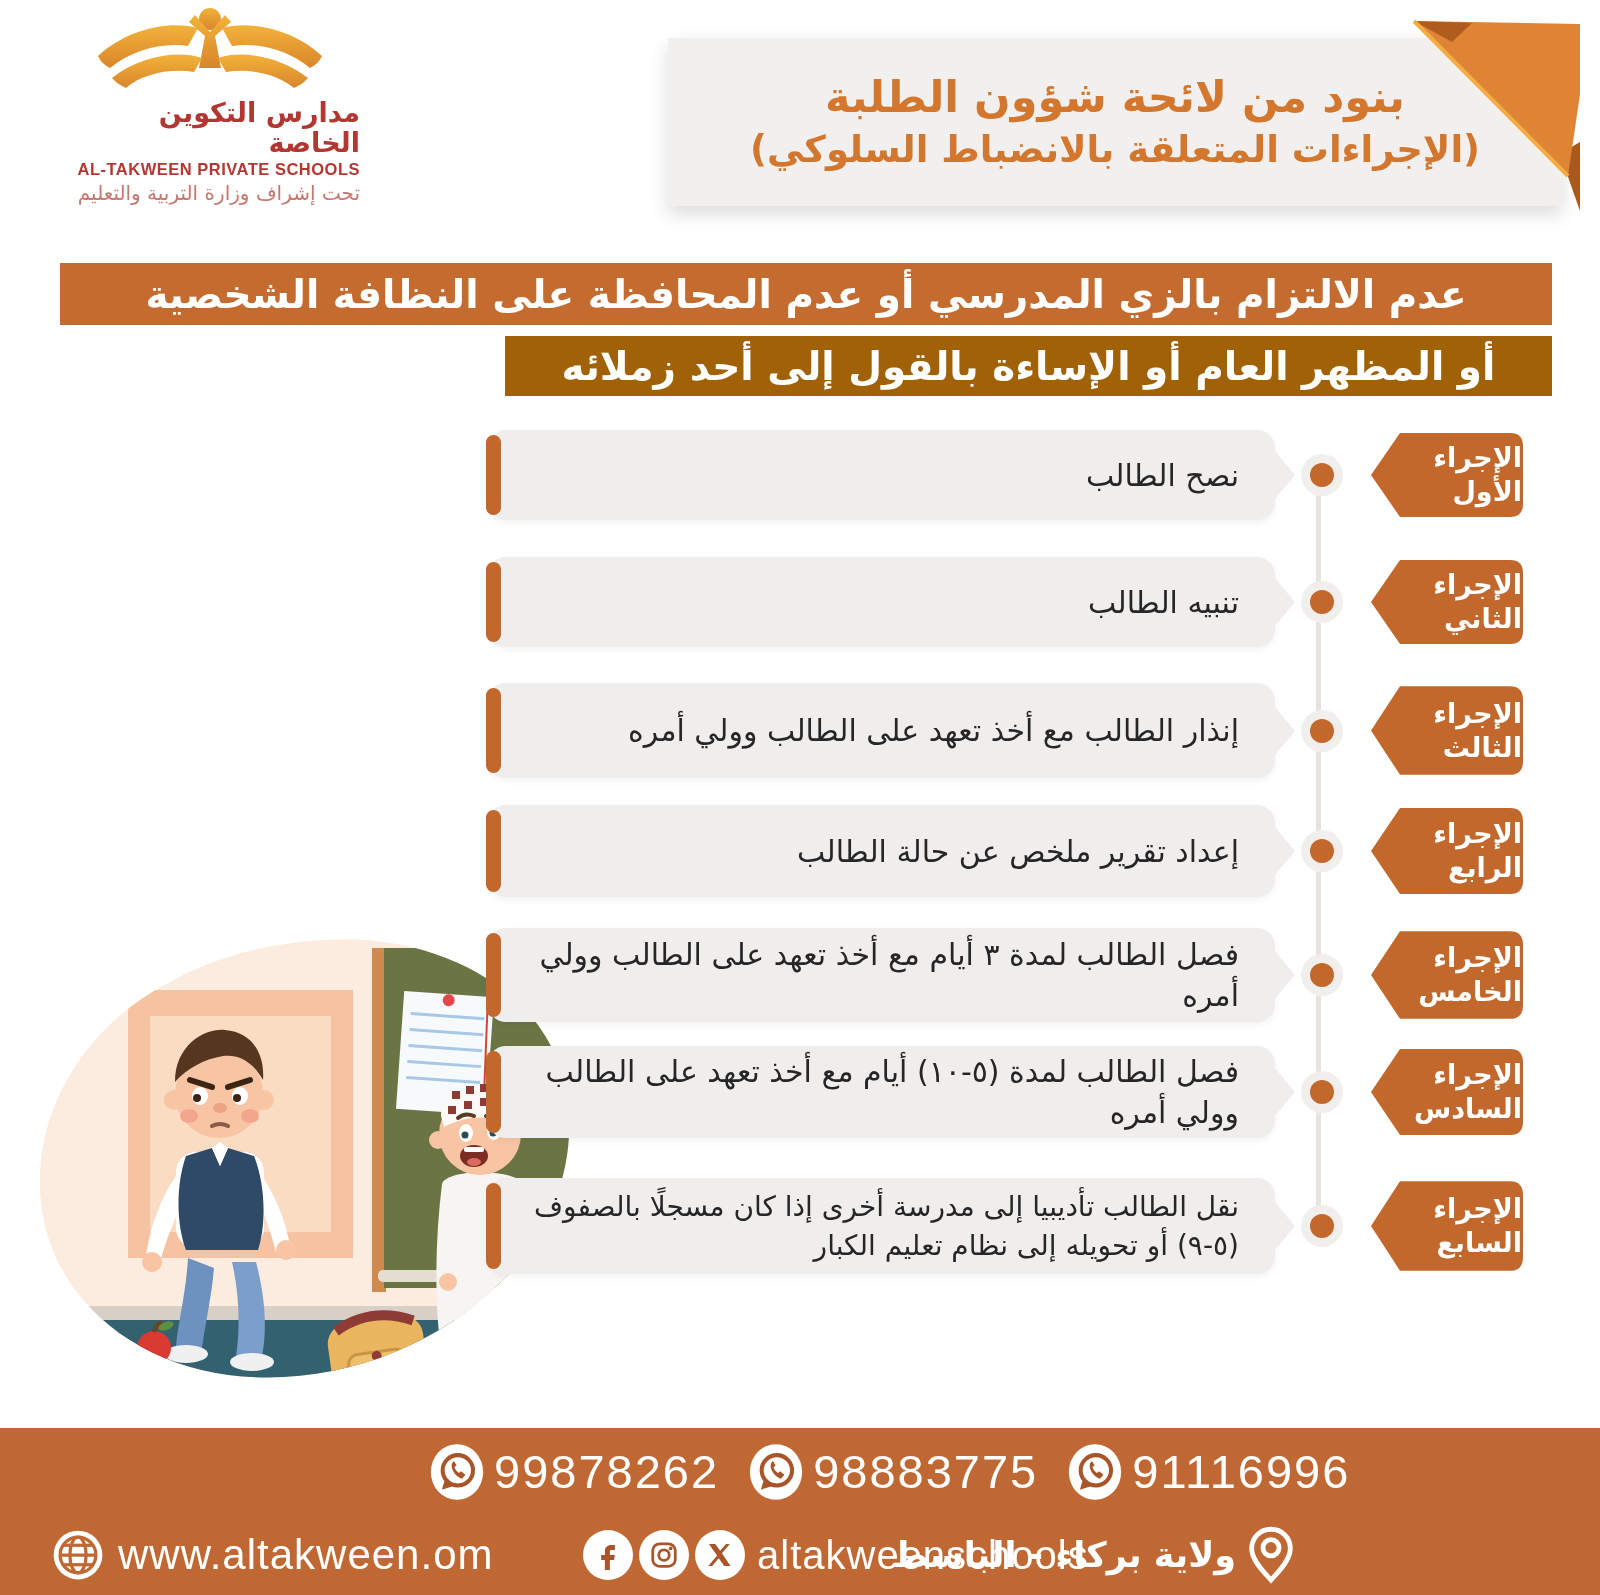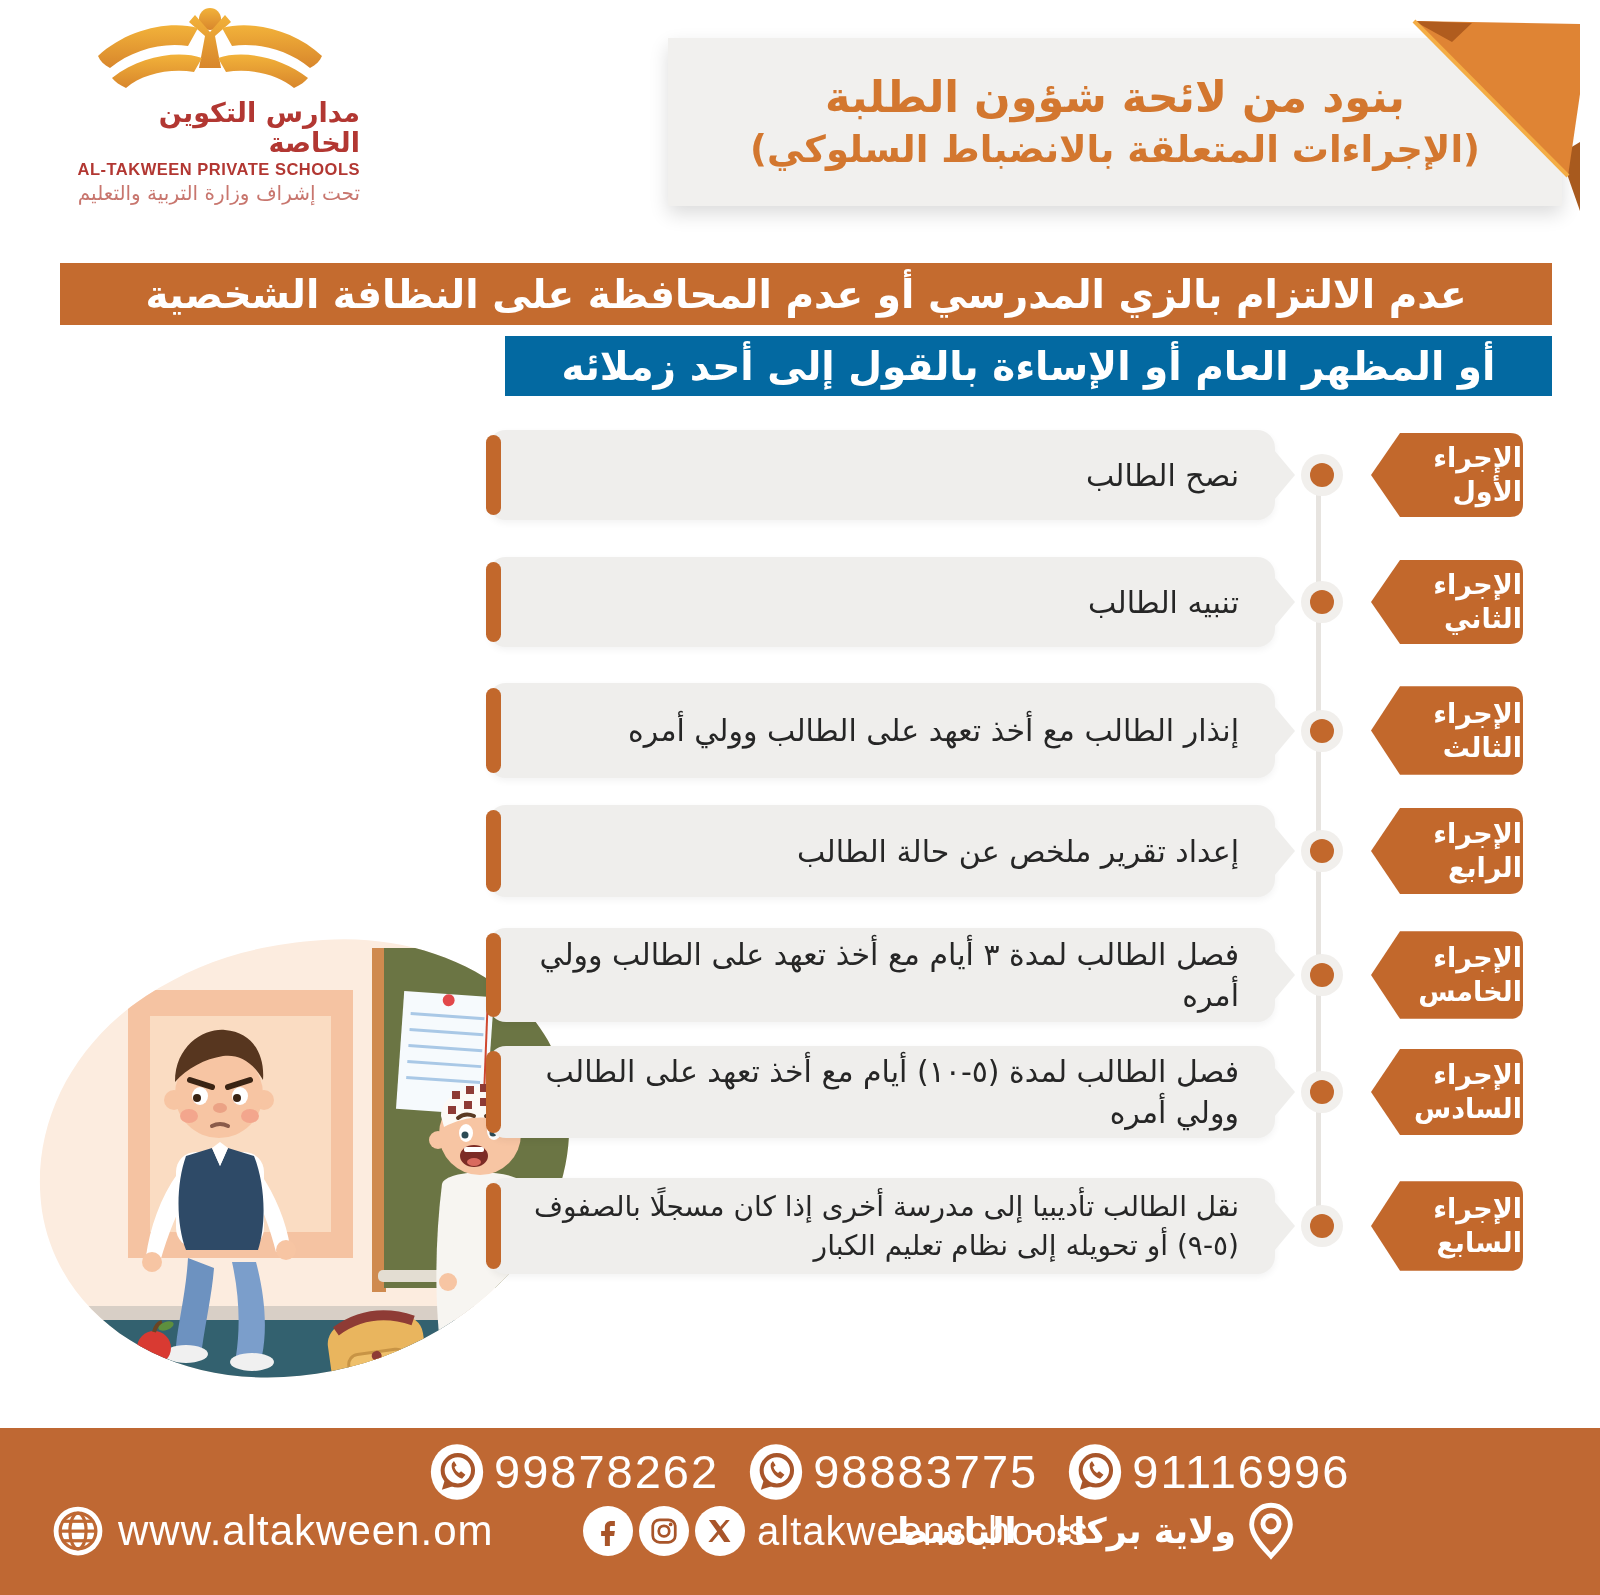--- a/index.html
+++ b/index.html
@@ -18,21 +18,21 @@
   .title-box{position:absolute;left:668px;top:38px;width:894px;height:168px;background:#f1f0ee;
              box-shadow:0 8px 18px rgba(0,0,0,.14);display:flex;flex-direction:column;
              justify-content:center;align-items:center;direction:rtl;z-index:1;}
   .title-line1{font-size:43px;font-weight:bold;color:#d3772f;line-height:56px;}
   .title-line2{font-size:37px;font-weight:bold;color:#d3772f;line-height:50px;}
   .ribbon{position:absolute;left:1402px;top:6px;z-index:2;}
 
   
   .banner1{position:absolute;left:60px;top:263px;width:1492px;height:62px;background:#c46b2f;
            display:flex;align-items:center;justify-content:center;direction:rtl;}
-  .banner2{position:absolute;left:505px;top:336px;width:1047px;height:60px;background:#0369a1;
+  .banner2{position:absolute;left:505px;top:336px;width:1047px;height:60px;background:#a16207;
            display:flex;align-items:center;justify-content:center;direction:rtl;}
   .banner-text{color:#fff;font-weight:bold;font-size:39px;white-space:nowrap;}
 
   
   .timeline-line{position:absolute;left:1316px;top:455px;width:5px;height:790px;background:#e7e4e0;z-index:1;}
   .proc-row{position:absolute;left:488px;width:1040px;z-index:2;}
   .proc-box{position:absolute;left:0;top:0;width:787px;height:100%;background:#efeeec;border-radius:18px;
             box-shadow:0 3px 7px rgba(0,0,0,.05);display:flex;align-items:center;direction:rtl;
             padding:0 36px 0 30px;box-sizing:border-box;}
   .proc-box::before{content:'';position:absolute;left:-2px;top:5px;bottom:5px;width:15px;
@@ -52,21 +52,21 @@
                font-size:27px;line-height:34px;}
 
   
   .illus{position:absolute;left:28px;top:928px;z-index:1;}
 
   
   .footer{position:absolute;left:0;top:1428px;width:1600px;height:167px;background:#bf6833;}
   .phones{position:absolute;left:430px;top:14px;display:flex;gap:30px;align-items:center;}
   .phone-group{display:flex;align-items:center;gap:10px;}
   .phone-num{color:#fff;font-size:47px;letter-spacing:2px;line-height:60px;}
-  .foot-row2{position:absolute;left:0;top:68px;width:1332px;height:70px;}
+  .foot-row2{position:absolute;left:0;top:92px;width:1332px;height:70px;}
   .web-group{position:absolute;left:52px;top:0;display:flex;align-items:center;gap:14px;height:70px;}
   .web-url{color:#fff;font-size:42px;letter-spacing:1px;}
   .social-group{position:absolute;left:583px;top:0;display:flex;align-items:center;gap:6px;height:70px;}
   .social-handle{color:#fff;font-size:40px;letter-spacing:1px;margin-left:6px;}
   .loc-group{position:absolute;right:36px;top:0;display:flex;align-items:center;gap:10px;height:70px;direction:rtl;}
   .loc-text{color:#fff;font-size:35px;font-weight:bold;}
   .circle-ic{width:50px;height:50px;border-radius:50%;background:#fff;display:flex;
              align-items:center;justify-content:center;}
 </style>
 </head>

